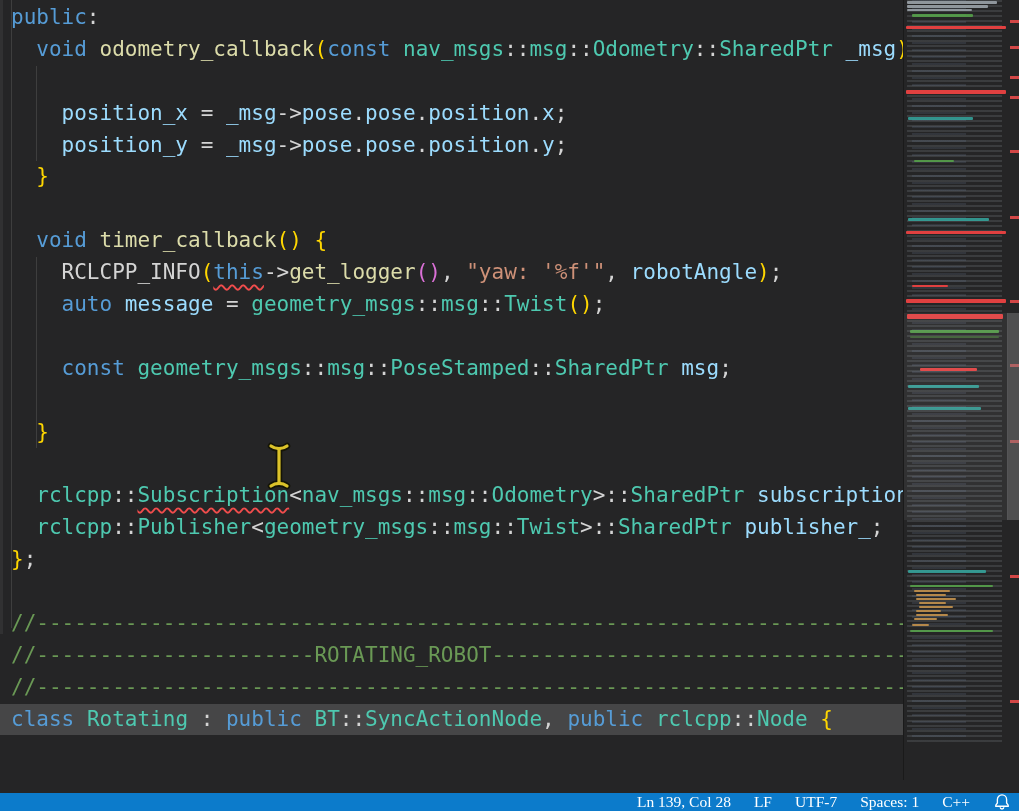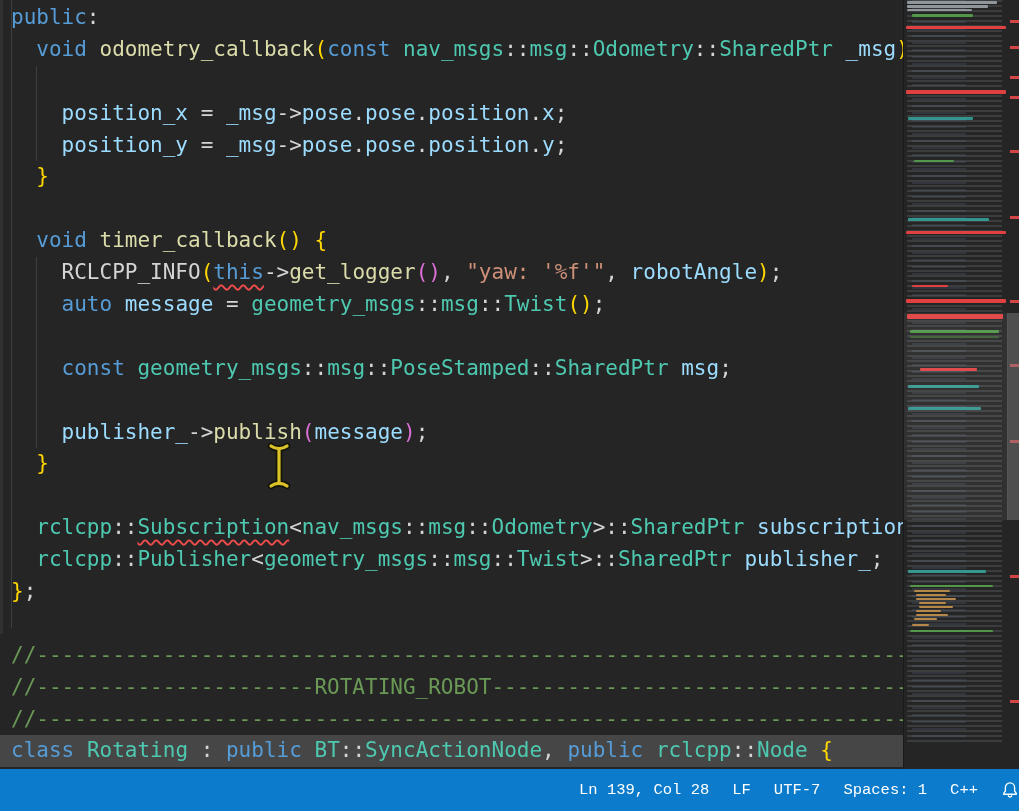--- a/index.html
+++ b/index.html
@@ -41,24 +41,24 @@
   .mk-teal{background:#35A8A0;opacity:.85;}
   .mk-orange{background:#B5884A;}
   #mm-slider{position:absolute;left:0;width:100%;background:rgba(255,255,255,.06);}
 
   
   #scrollbar{position:absolute;left:1007px;top:0;width:12px;bottom:31px;}
   #sb-thumb{position:absolute;left:0;width:100%;background:var(--scrollbar-thumb);}
   .sb-tick{position:absolute;right:0;width:9px;height:3px;background:rgba(241,76,76,.85);}
 
   
-  #statusbar{position:absolute;left:0;right:0;bottom:0;height:42px;
+  #statusbar{position:absolute;left:0;right:0;bottom:0;height:18px;
              background:var(--statusbar-bg);display:flex;align-items:center;
-             justify-content:flex-end;gap:23px;box-sizing:border-box;
-             font-family:Liberation Mono, monospace;font-size:15.5px;
+             justify-content:flex-end;gap:23px;padding-right:8px;box-sizing:border-box;
+             font-family:Liberation Serif, serif;font-size:15.5px;
              color:var(--statusbar-text);}
   .sb-item{cursor:pointer;white-space:nowrap;}
   #bell{display:flex;align-items:center;}
 
   
   #ibeam{position:absolute;left:263px;top:440px;width:32px;height:52px;}
 </style>
 </head>
 <body>
 
@@ -76,21 +76,20 @@
         <div class="code-line"><span class="c-def">    </span><span class="c-var">position_x</span><span class="c-def"> = </span><span class="c-var">_msg</span><span class="c-def">-&gt;</span><span class="c-var">pose</span><span class="c-def">.</span><span class="c-var">pose</span><span class="c-def">.</span><span class="c-var">position</span><span class="c-def">.</span><span class="c-var">x</span><span class="c-def">;</span></div>
         <div class="code-line"><span class="c-def">    </span><span class="c-var">position_y</span><span class="c-def"> = </span><span class="c-var">_msg</span><span class="c-def">-&gt;</span><span class="c-var">pose</span><span class="c-def">.</span><span class="c-var">pose</span><span class="c-def">.</span><span class="c-var">position</span><span class="c-def">.</span><span class="c-var">y</span><span class="c-def">;</span></div>
         <div class="code-line"><span class="c-def">  </span><span class="c-b1">}</span></div>
         <div class="code-line"></div>
         <div class="code-line"><span class="c-def">  </span><span class="c-kw">void</span><span class="c-def"> </span><span class="c-fn">timer_callback</span><span class="c-b1">()</span><span class="c-def"> </span><span class="c-b1">{</span></div>
         <div class="code-line"><span class="c-def">    </span><span class="c-def">RCLCPP_INFO</span><span class="c-b1">(</span><span class="c-kw sq">this</span><span class="c-def">-&gt;</span><span class="c-fn">get_logger</span><span class="c-b2">()</span><span class="c-def">, </span><span class="c-str">"yaw: '%f'"</span><span class="c-def">, </span><span class="c-var">robotAngle</span><span class="c-b1">)</span><span class="c-def">;</span></div>
         <div class="code-line"><span class="c-def">    </span><span class="c-kw">auto</span><span class="c-def"> </span><span class="c-var">message</span><span class="c-def"> = </span><span class="c-type">geometry_msgs</span><span class="c-def">::</span><span class="c-type">msg</span><span class="c-def">::</span><span class="c-type">Twist</span><span class="c-b1">()</span><span class="c-def">;</span></div>
         <div class="code-line"></div>
         <div class="code-line"><span class="c-def">    </span><span class="c-kw">const</span><span class="c-def"> </span><span class="c-type">geometry_msgs</span><span class="c-def">::</span><span class="c-type">msg</span><span class="c-def">::</span><span class="c-type">PoseStamped</span><span class="c-def">::</span><span class="c-type">SharedPtr</span><span class="c-def"> </span><span class="c-var">msg</span><span class="c-def">;</span></div>
         <div class="code-line"></div>
-        <div class="code-line"><span class="c-def">    </span><span class="c-var">publisher_</span><span class="c-def">-&gt;</span><span class="c-fn">publish</span><span class="c-b2">(</span><span class="c-var">message</span><span class="c-b2">)</span><span class="c-def">;</span></div>
         <div class="code-line"><span class="c-def">  </span><span class="c-b1">}</span></div>
         <div class="code-line"></div>
         <div class="code-line"><span class="c-def">  </span><span class="c-type">rclcpp</span><span class="c-def">::</span><span class="c-type sq">Subscription</span><span class="c-def">&lt;</span><span class="c-type">nav_msgs</span><span class="c-def">::</span><span class="c-type">msg</span><span class="c-def">::</span><span class="c-type">Odometry</span><span class="c-def">&gt;::</span><span class="c-type">SharedPtr</span><span class="c-def"> </span><span class="c-var">subscription_</span></div>
         <div class="code-line"><span class="c-def">  </span><span class="c-type">rclcpp</span><span class="c-def">::</span><span class="c-type">Publisher</span><span class="c-def">&lt;</span><span class="c-type">geometry_msgs</span><span class="c-def">::</span><span class="c-type">msg</span><span class="c-def">::</span><span class="c-type">Twist</span><span class="c-def">&gt;::</span><span class="c-type">SharedPtr</span><span class="c-def"> </span><span class="c-var">publisher_</span><span class="c-def">;</span></div>
         <div class="code-line"><span class="c-b1">}</span><span class="c-def">;</span></div>
         <div class="code-line"></div>
         <div class="code-line"><span class="c-com">//------------------------------------------------------------------------------</span></div>
         <div class="code-line"><span class="c-com">//----------------------ROTATING_ROBOT-------------------------------------------</span></div>
         <div class="code-line"><span class="c-com">//------------------------------------------------------------------------------</span></div>
         <div class="code-line current"><span class="c-kw">class</span><span class="c-def"> </span><span class="c-type">Rotating</span><span class="c-def"> : </span><span class="c-kw">public</span><span class="c-def"> </span><span class="c-type">BT</span><span class="c-def">::</span><span class="c-type">SyncActionNode</span><span class="c-def">, </span><span class="c-kw">public</span><span class="c-def"> </span><span class="c-type">rclcpp</span><span class="c-def">::</span><span class="c-type">Node</span><span class="c-def"> </span><span class="c-b1">{</span></div>

